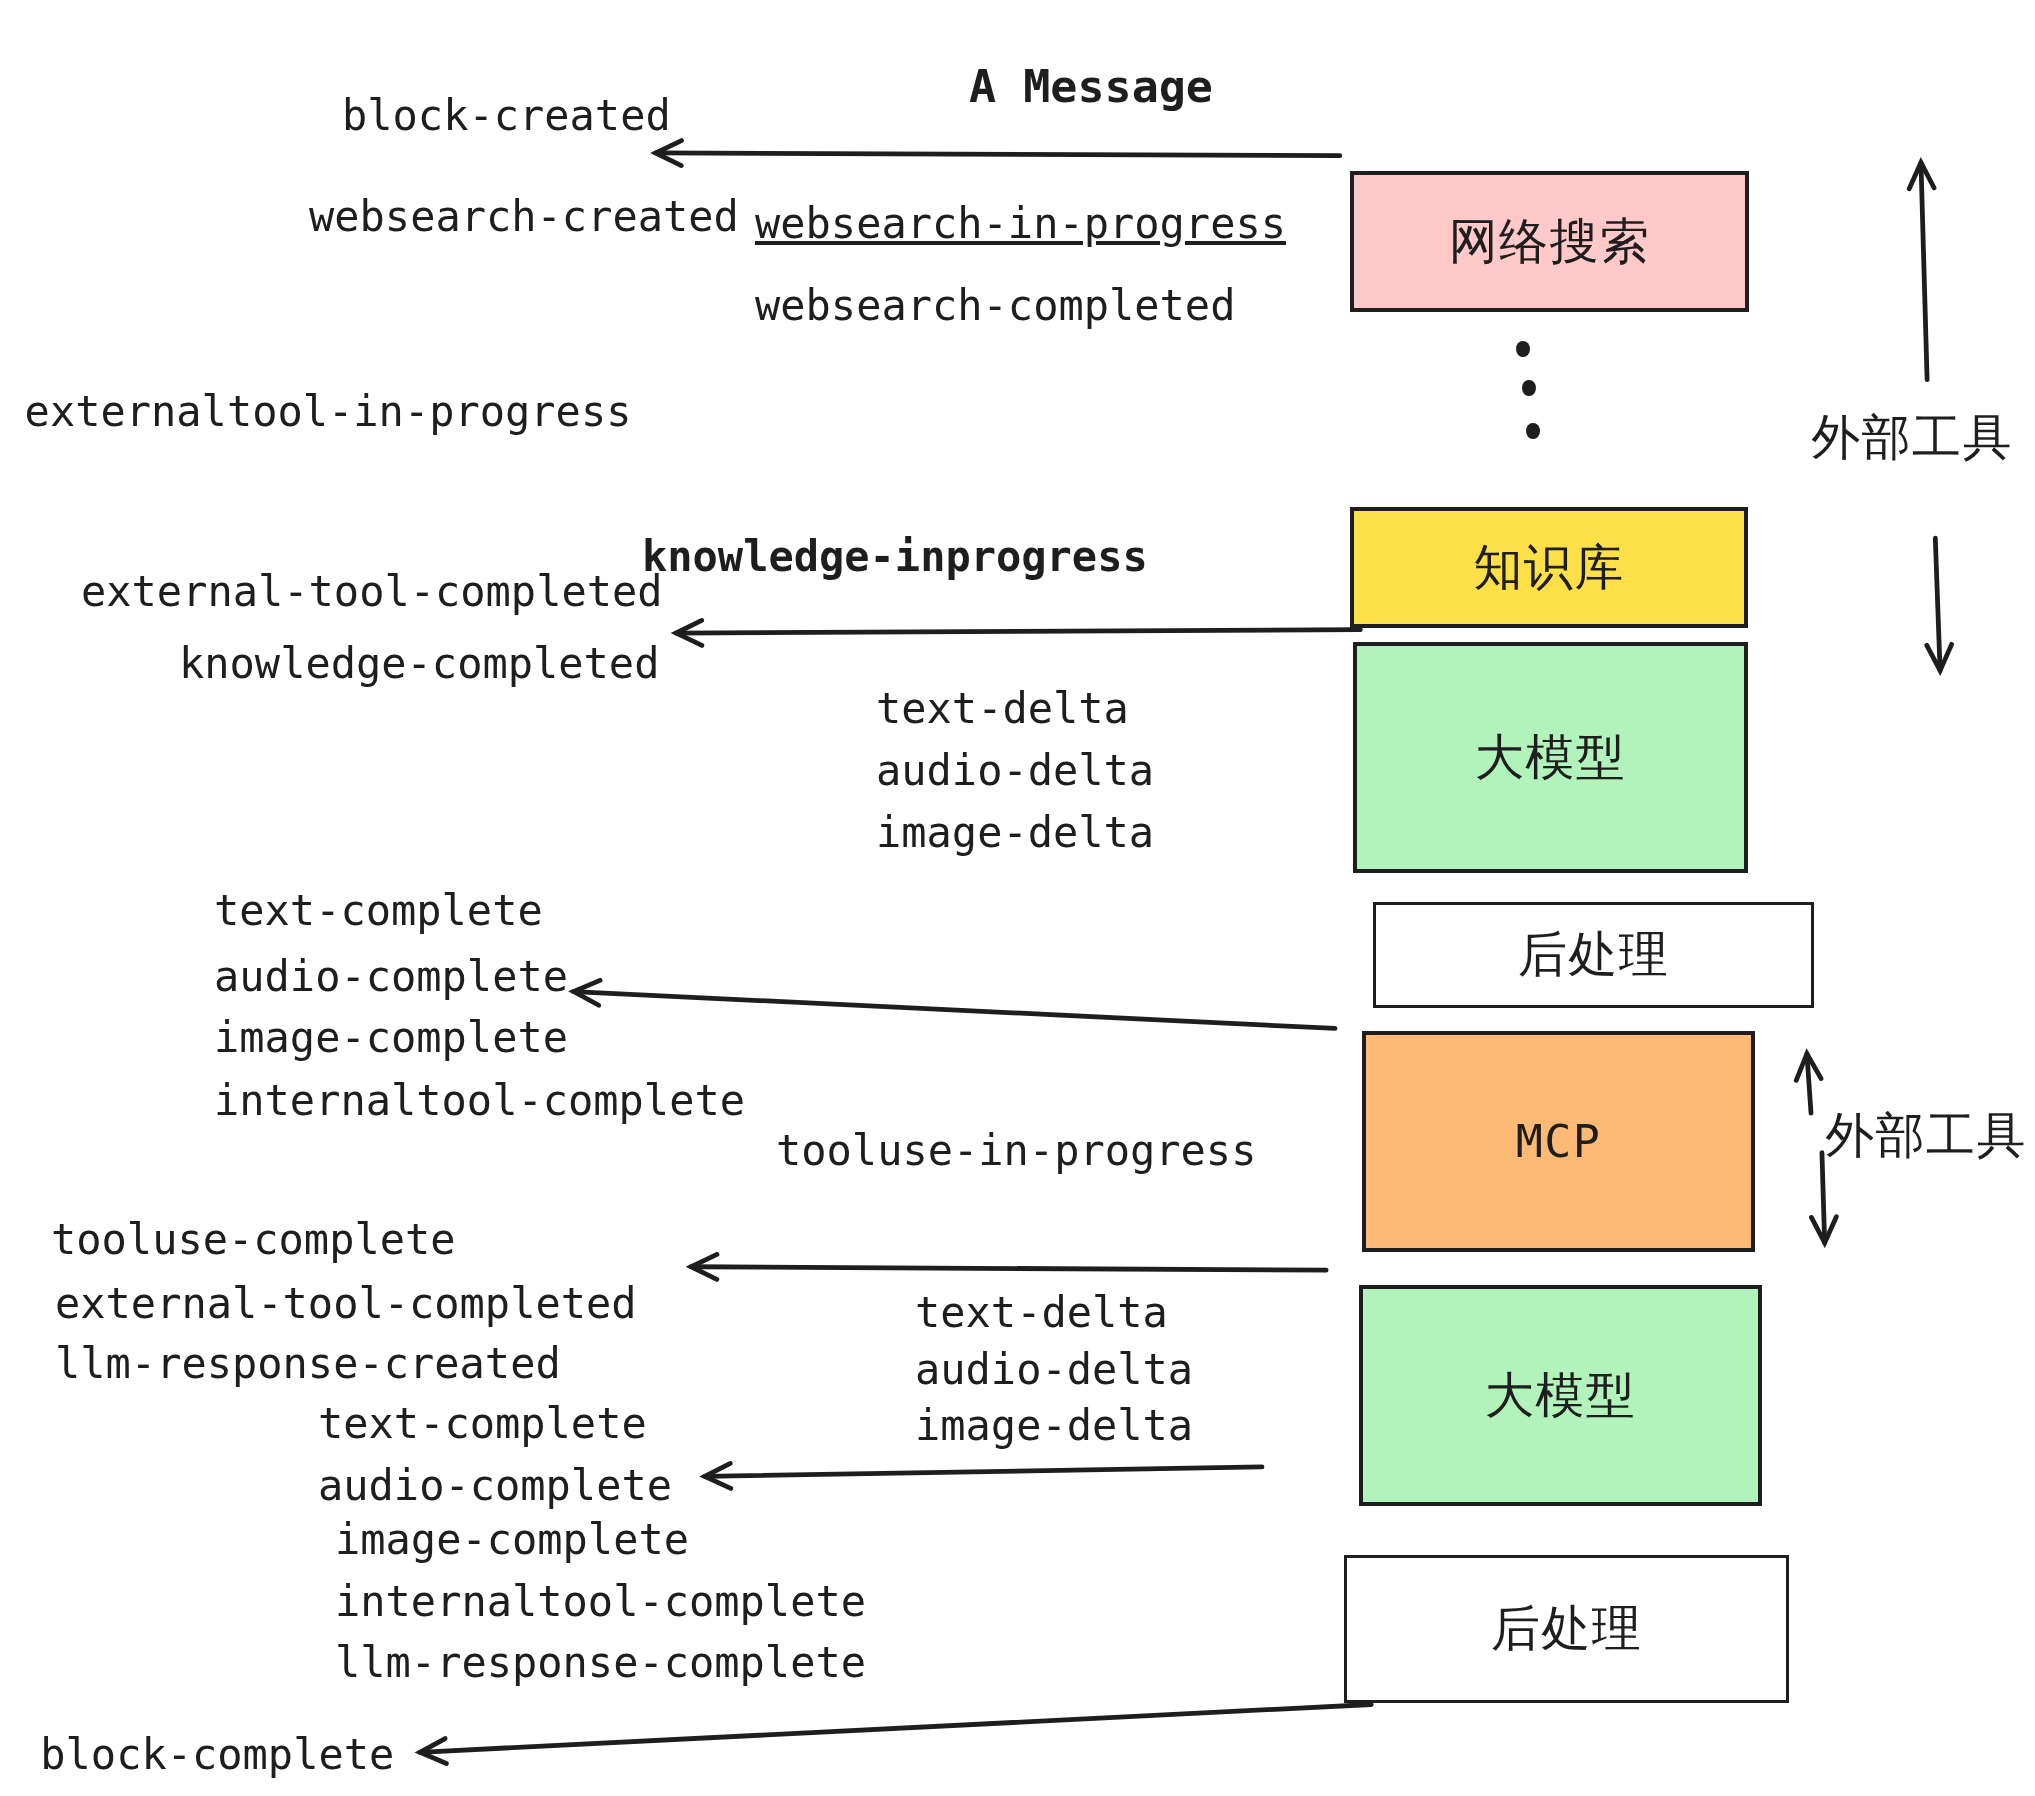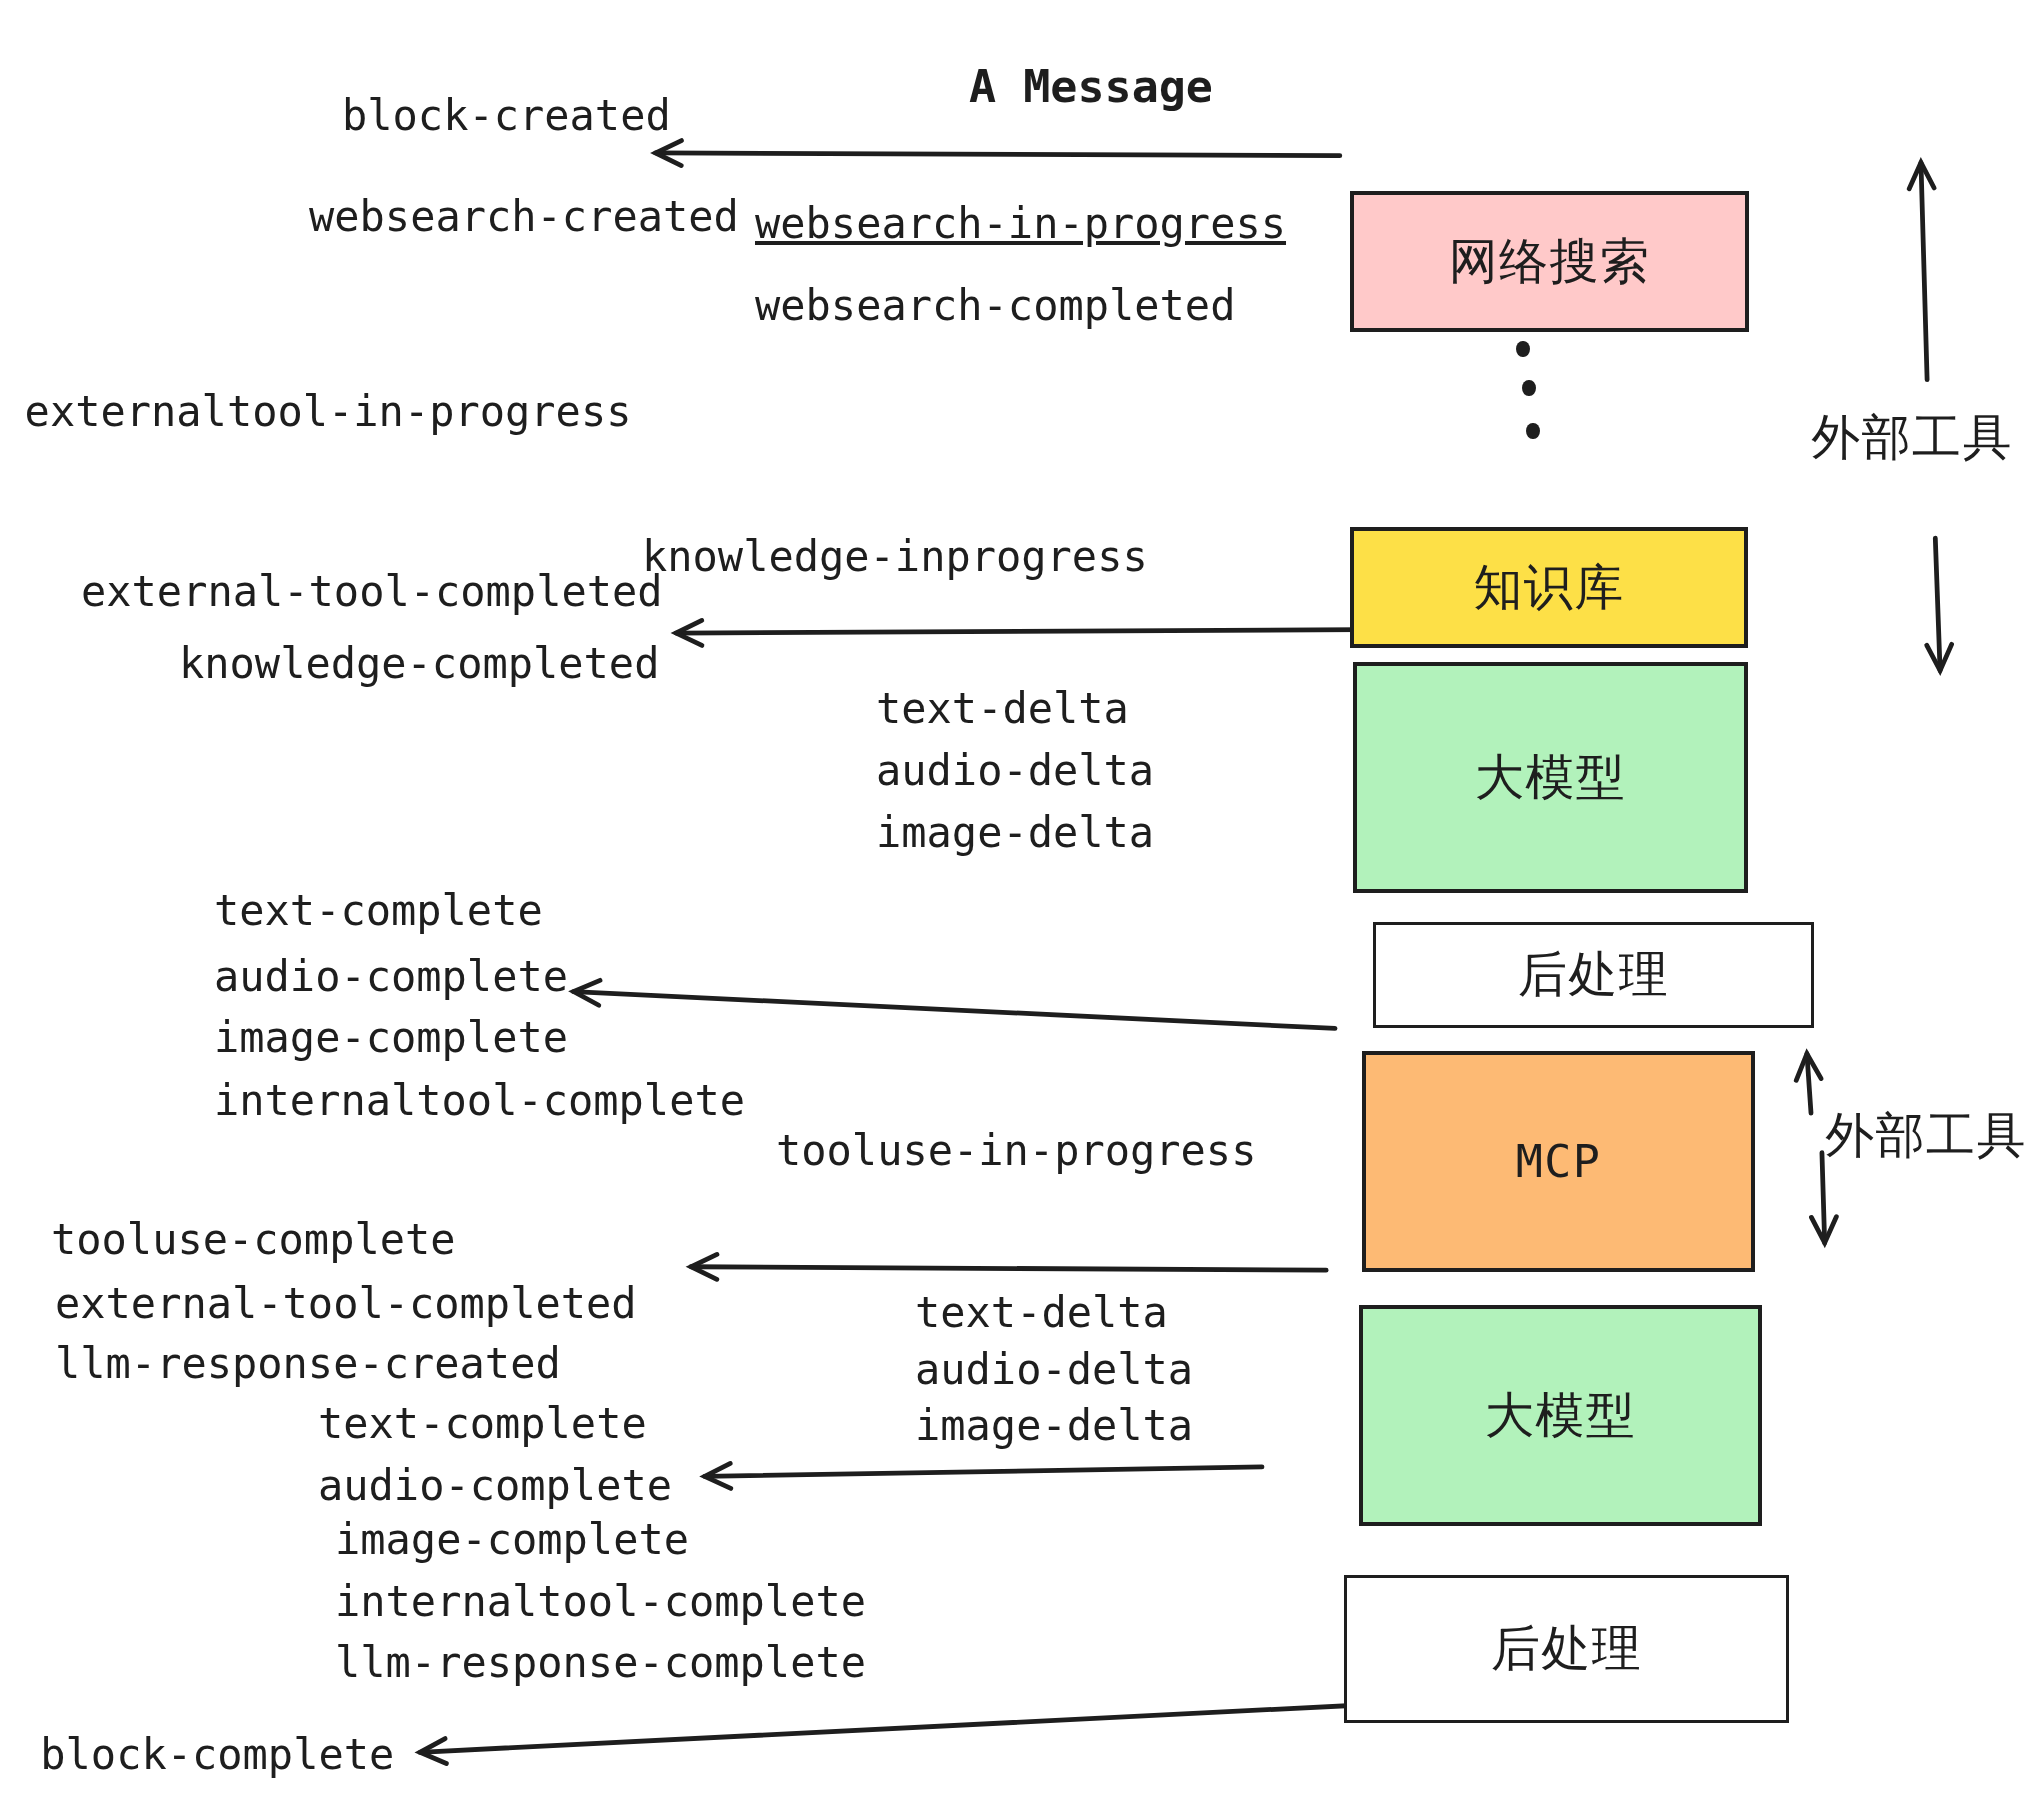--- a/index.html
+++ b/index.html
@@ -13,21 +13,21 @@
     font-size:42px; line-height:61px; white-space:pre; color:#1e1e1e;
   }
   .title {
     position:absolute; transform:translateX(-50%);
     font-family:"DejaVu Sans Mono", monospace;
     font-size:45px; line-height:61px; font-weight:bold; color:#1e1e1e;margin-top:44px;
   }
   .node {
     position:absolute; box-sizing:border-box;
     border:4.8px solid #1e1e1e;
-    display:flex; align-items:center; justify-content:center;margin-top:20px;
+    display:flex; align-items:center; justify-content:center;
   }
   .node.thin { border-width:3.4px; background:#ffffff; }
   .node .label {
     font-family:"DejaVu Sans", sans-serif; font-size:49px; color:#1e1e1e;
     letter-spacing:1.4px;
   }
   .node .label.mono { font-family:"DejaVu Sans Mono", monospace; font-size:45px; }
   .side-label {
     position:absolute; transform:translate(-50%,-50%);
     font-family:"DejaVu Sans", sans-serif; font-size:49px; color:#1e1e1e;
@@ -119,21 +119,21 @@
   </div>
 
   <div class="side-label" style="left:1912px; top:438px;">外部工具</div>
   <div class="side-label" style="left:1926px; top:1136px;">外部工具</div>
 
   <div class="event" style="left:302px;  top:85px;margin-left:40px;">block-created</div>
   <div class="event" style="left:309px;  top:186px;">websearch-created</div>
   <div class="event" style="left:755px; top:193px;text-decoration:underline;">websearch-in-progress</div>
   <div class="event" style="left:755px; top:275px;">websearch-completed</div>
   <div class="event" style="left:24.6px;   top:381px;">externaltool-in-progress</div>
-  <div class="event" style="left:642px;  top:526px;">knowledge-inprogress</div>
+  <div class="event" style="left:642px;  top:526px;font-weight:bold;">knowledge-inprogress</div>
   <div class="event" style="left:81px;  top:561px;">external-tool-completed</div>
   <div class="event" style="left:179px;  top:617px;margin-top:16px;">knowledge-completed</div>
   <div class="event" style="left:876px; top:678px;">text-delta</div>
   <div class="event" style="left:876px; top:740px;">audio-delta</div>
   <div class="event" style="left:876px; top:802px;">image-delta</div>
   <div class="event" style="left:214px;  top:880px;">text-complete</div>
   <div class="event" style="left:214px;  top:946px;">audio-complete</div>
   <div class="event" style="left:214px;  top:1007px;">image-complete</div>
   <div class="event" style="left:214px;  top:1070px;">internaltool-complete</div>
   <div class="event" style="left:776px; top:1120px;">tooluse-in-progress</div>

